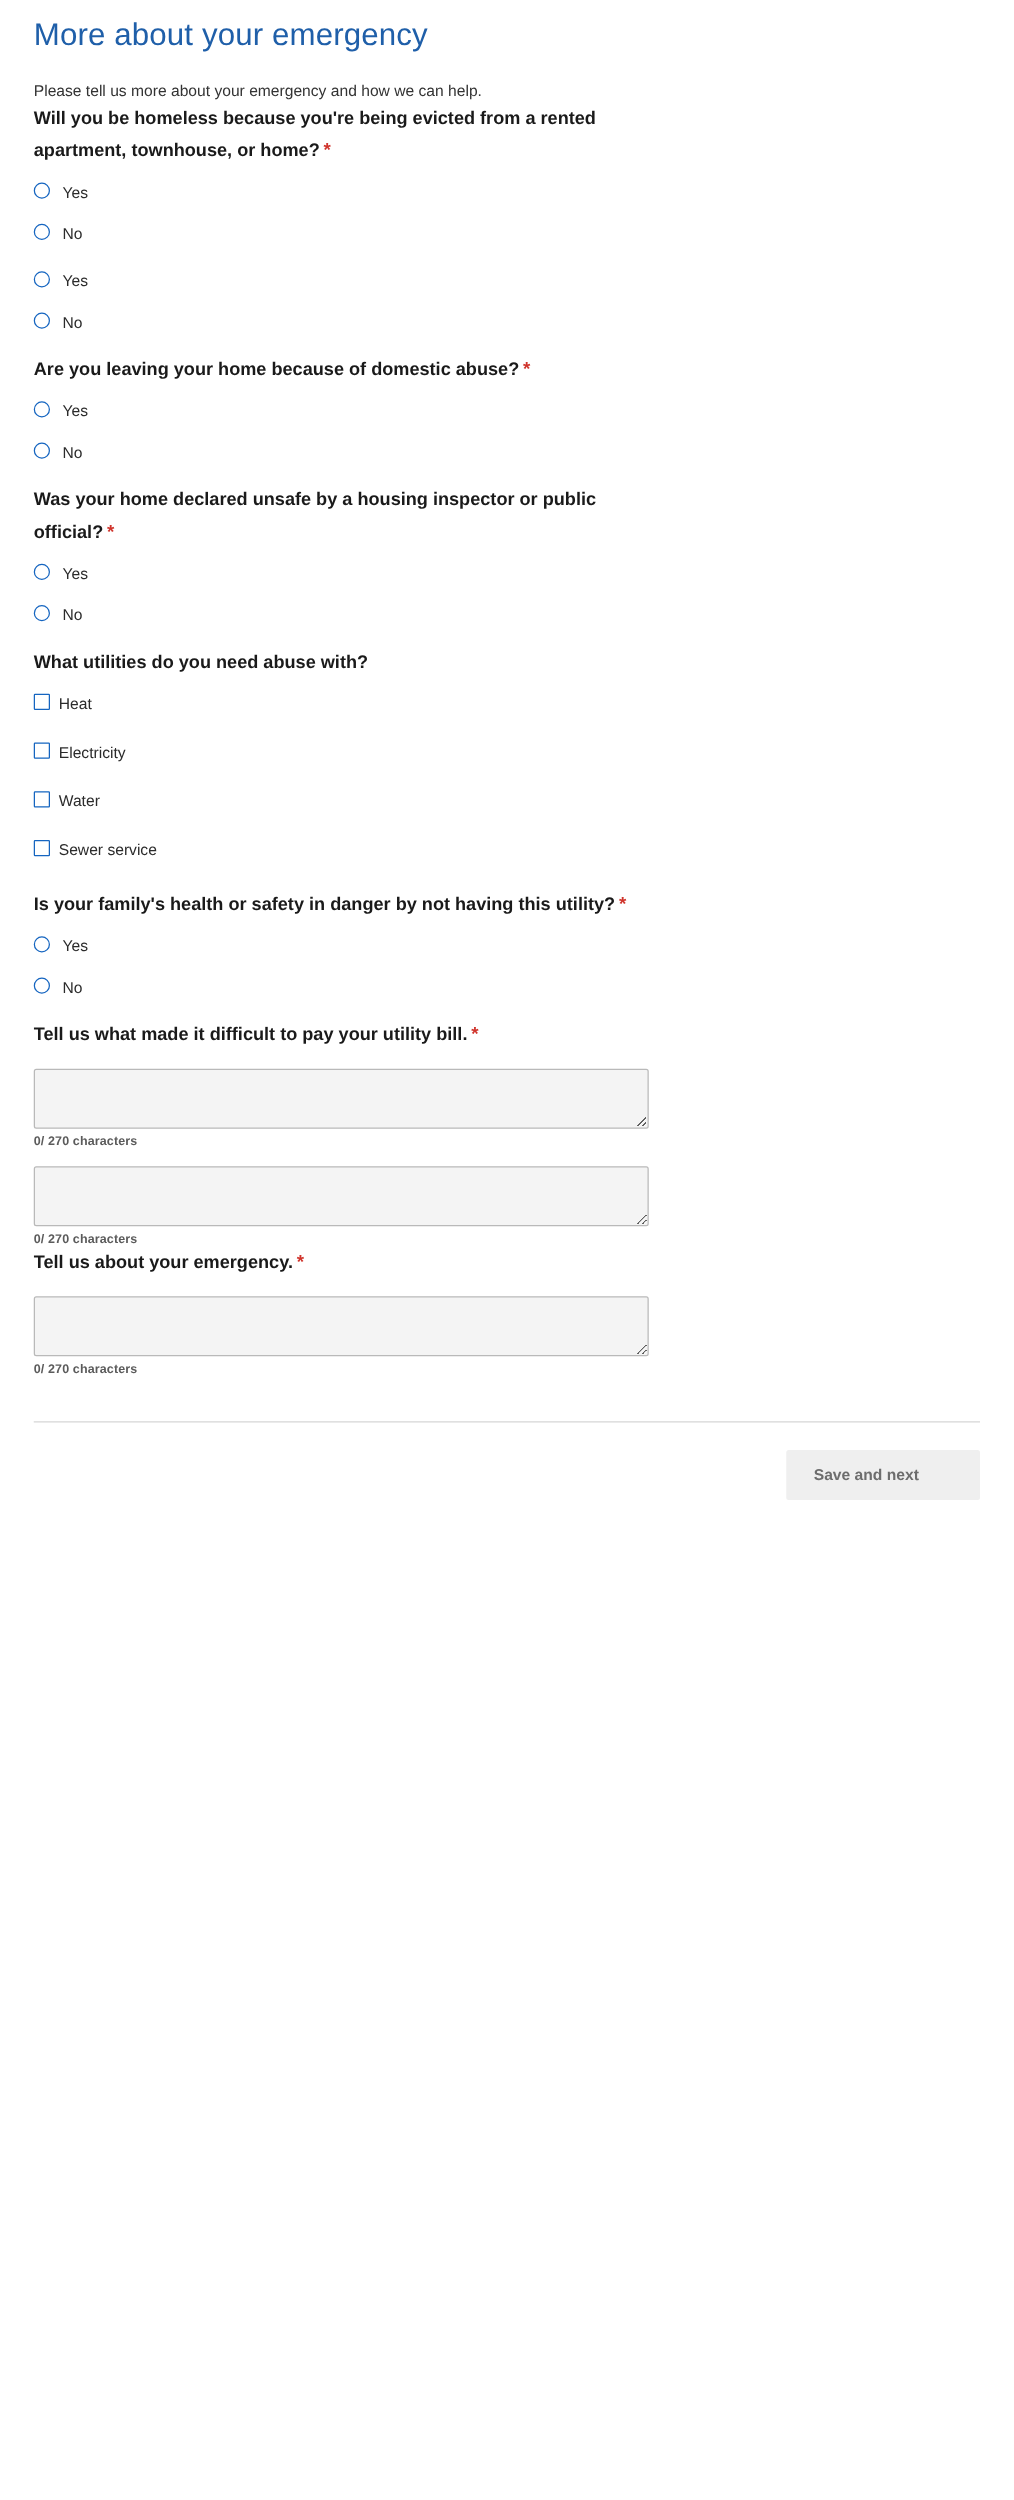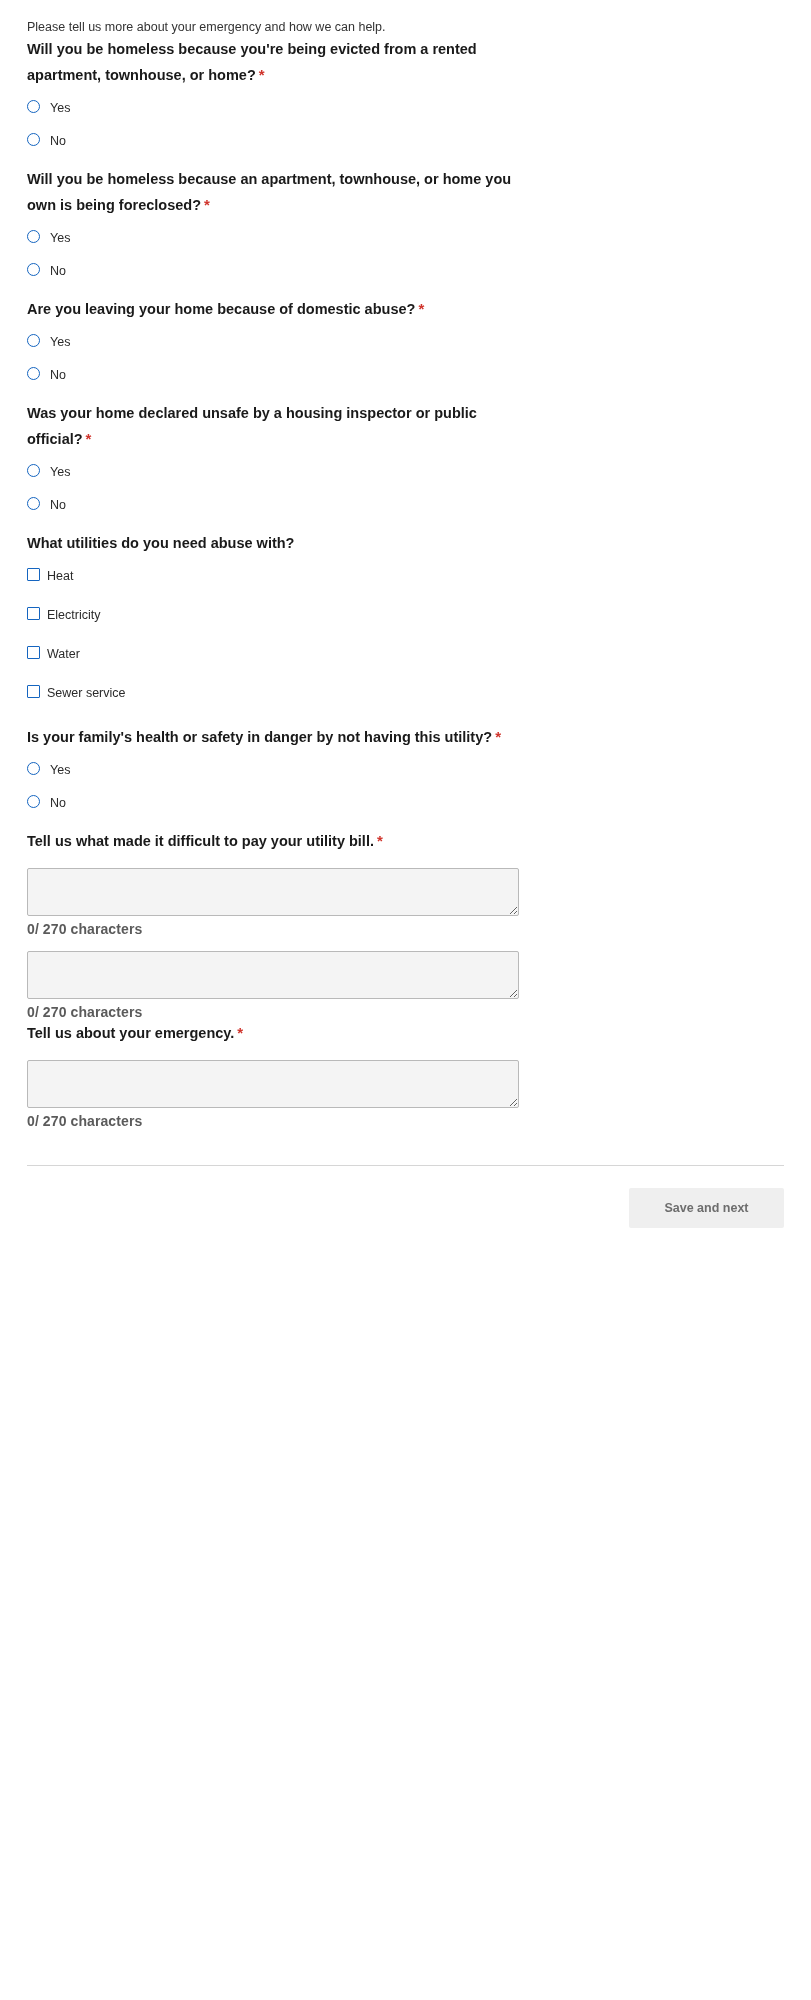--- a/index.html
+++ b/index.html
@@ -106,21 +106,21 @@
     border: 1px solid #b9b9b9;
     border-radius: 2px;
     resize: vertical;
     font-family: "Liberation Sans", sans-serif;
     font-size: 13px;
     color: #222;
     padding: 6px 8px;
     display: block;
   }
   .counter {
-    font-size: 14px;
+    font-size: 10px;
     font-weight: bold;
     color: #5b5b5b;
     margin-top: 5px;
     letter-spacing: 0.1px;
   }
   .divider {
     border: none;
     border-top: 1px solid #d6d6d6;
     margin: 36px 0 0 0;
     width: 100%;
@@ -133,49 +133,49 @@
   .next-btn {
     background: #efefef;
     color: #6d6d6d;
     border: none;
     border-radius: 2px;
     font-family: "Liberation Sans", sans-serif;
     font-size: 12.5px;
     font-weight: bold;
     padding: 13px 22px;
     min-width: 155px;
-    text-align: center;
+    text-align: left;
     cursor: default;
   }
 </style>
 </head>
 <body>
 
 <div class="page">
 
   <div class="content">
 
+    <h1 class="page-title">More about your emergency</h1>
     <p class="intro">Please tell us more about your emergency and how we can help.</p>
 
     <div class="question-block">
       <div class="q-label"><span>Will you be homeless because you're being evicted from a rented apartment, townhouse, or home?</span><span class="req">*</span></div>
       <div class="options">
         <div class="opt-row">
           <span class="radio"></span>
           <span class="opt-label">Yes</span>
         </div>
         <div class="opt-row">
           <span class="radio"></span>
           <span class="opt-label">No</span>
         </div>
       </div>
     </div>
 
     <div class="question-block">
-      <div class="q-label"><span>Will you be homeless because an apartment, townhouse, or home you own is being foreclosed?</span><span class="req">*</span></div>
       <div class="options">
         <div class="opt-row">
           <span class="radio"></span>
           <span class="opt-label">Yes</span>
         </div>
         <div class="opt-row">
           <span class="radio"></span>
           <span class="opt-label">No</span>
         </div>
       </div>

